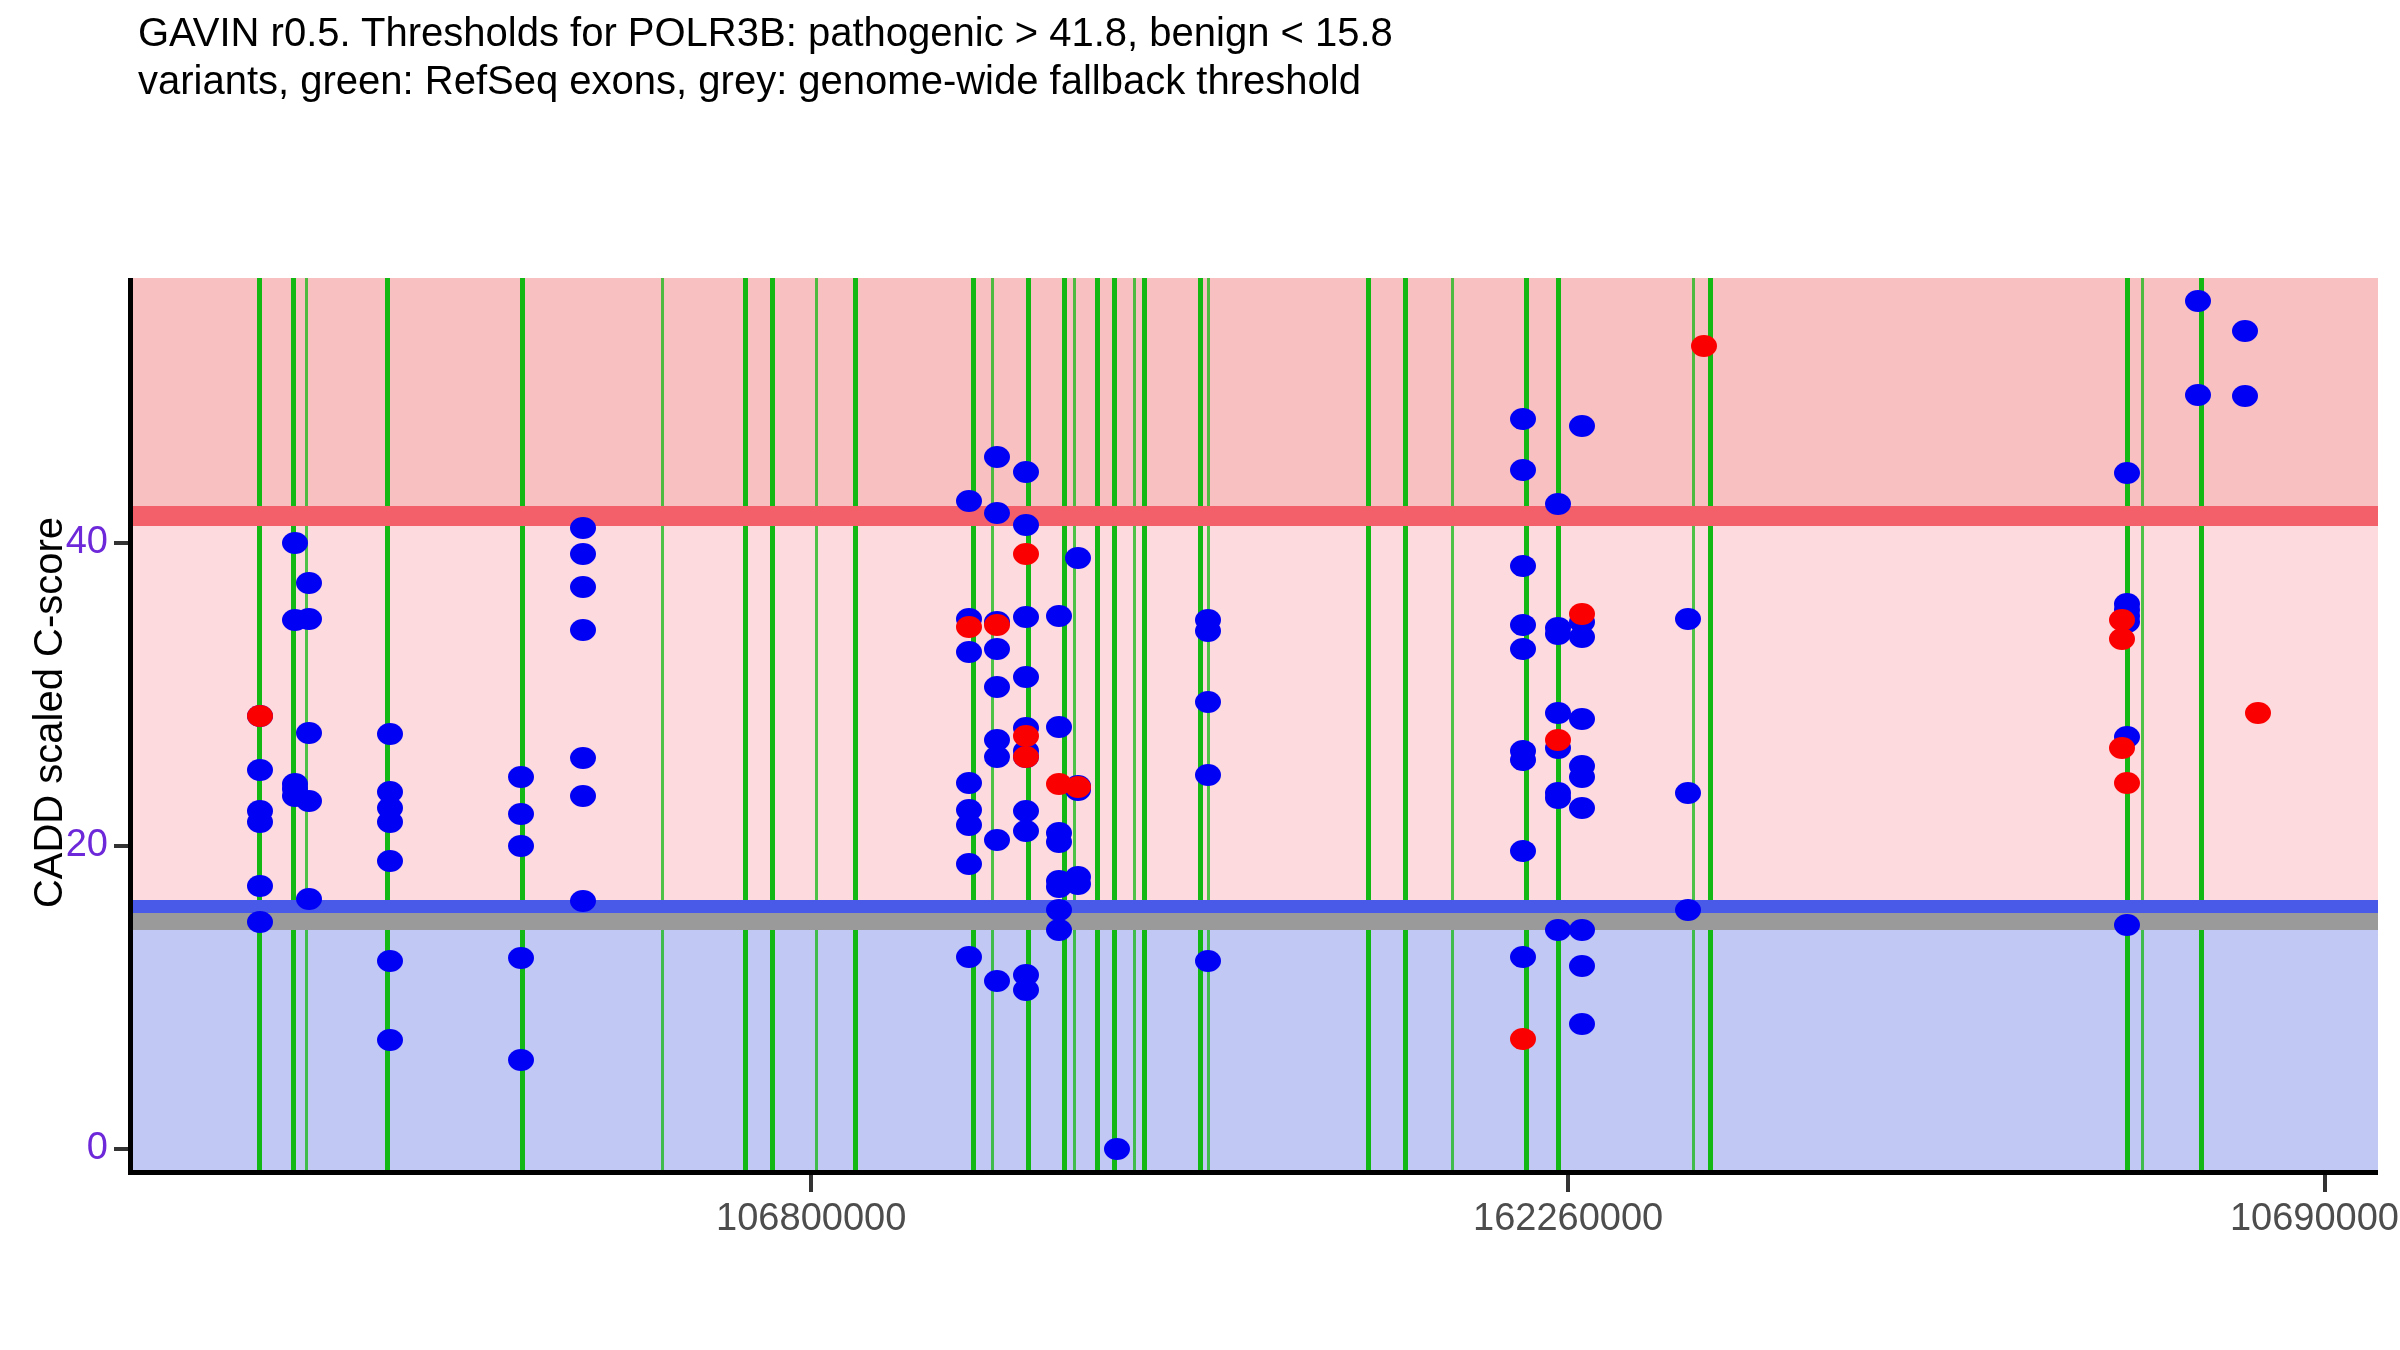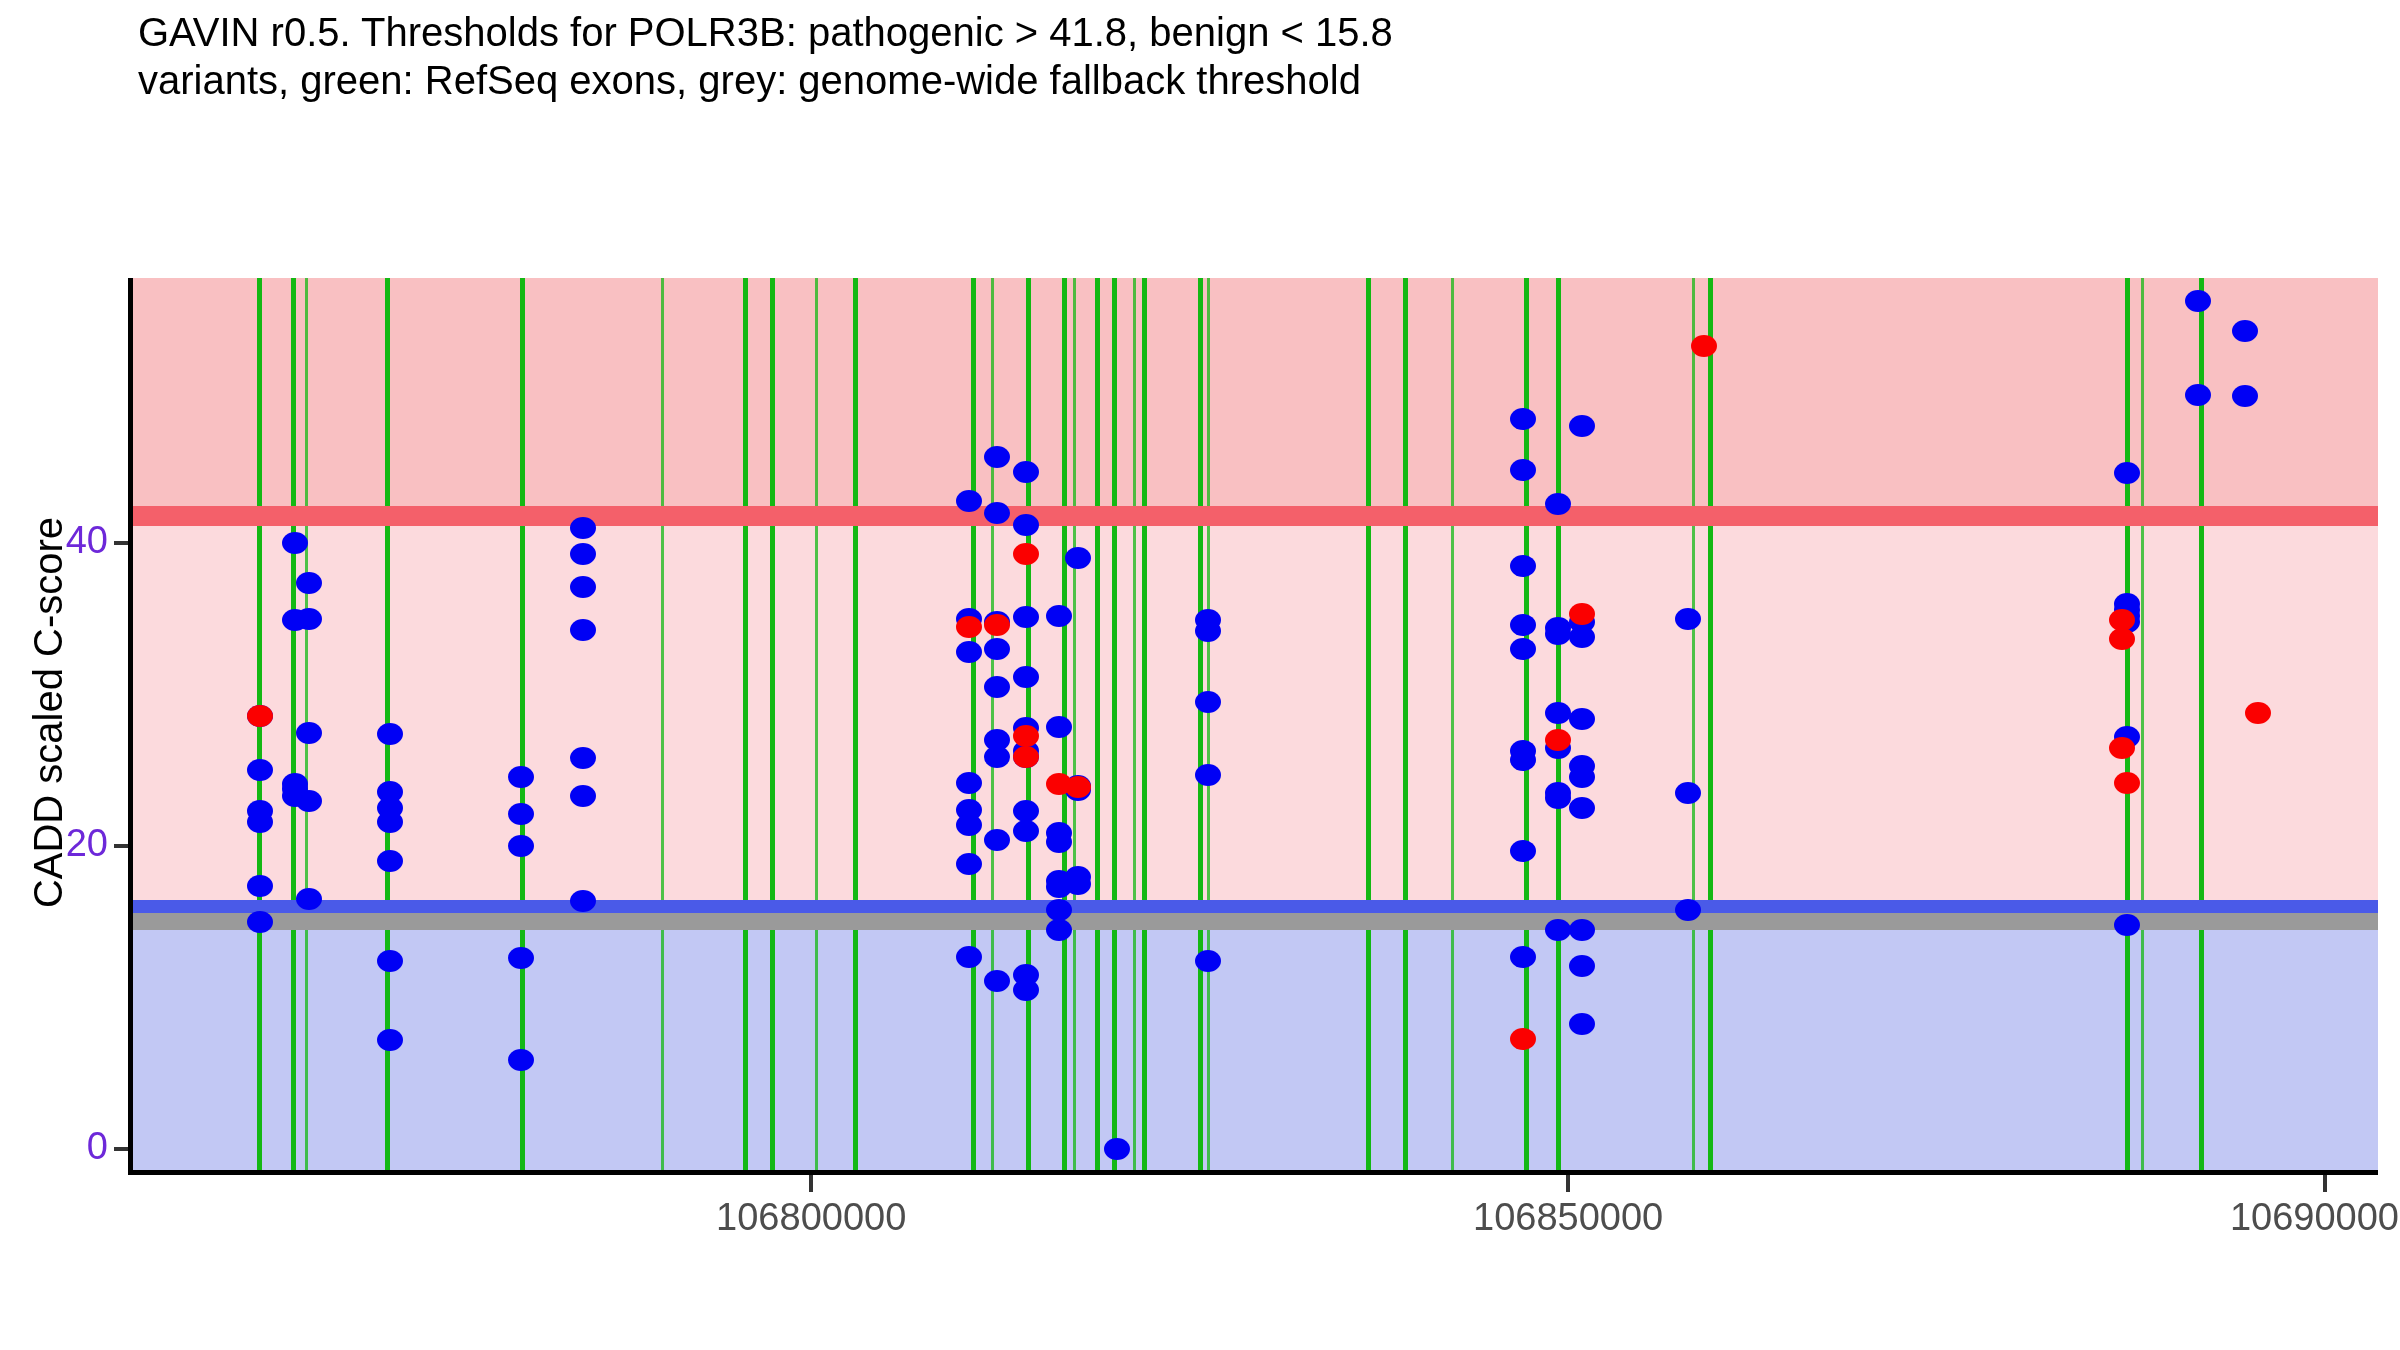--- a/index.html
+++ b/index.html
@@ -238,19 +238,19 @@
       <div class="ytick-mark" style="left: 114px; top: 1147.27px;"></div>
       <div class="ytick-label" style="left: 18px; top: 822.22px; width: 90px;">20</div>
       <div class="ytick-mark" style="left: 114px; top: 844.22px;"></div>
       <div class="ytick-label" style="left: 18px; top: 519.169px; width: 90px;">40</div>
       <div class="ytick-mark" style="left: 114px; top: 541.169px;"></div>
     </div>
 
   <div id="xticks-layer">
       <div class="xtick-label" style="left: 641.212px;">106800000</div>
       <div class="xtick-mark" style="left: 809.212px;"></div>
-      <div class="xtick-label" style="left: 1398.11px;">106850000</div>
+      <div class="xtick-label" style="left: 1398.11px;">162260000</div>
       <div class="xtick-mark" style="left: 1566.11px;"></div>
       <div class="xtick-label" style="left: 2155.02px;">106900000</div>
       <div class="xtick-mark" style="left: 2323.02px;"></div>
     </div>
 
 </div>
 
 </body></html>

